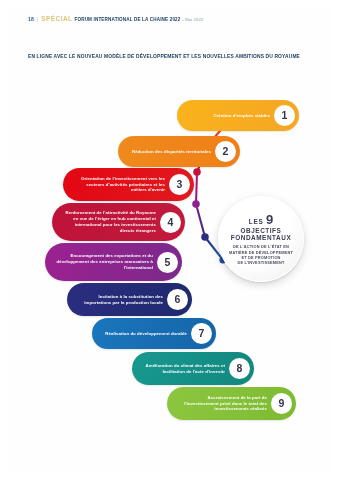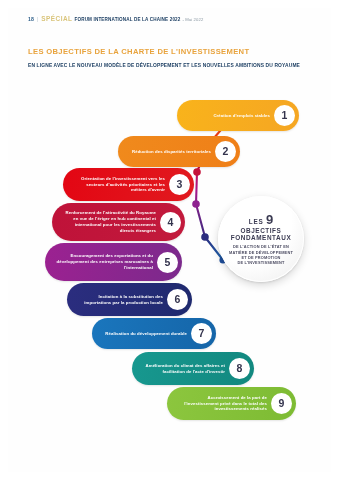--- a/index.html
+++ b/index.html
@@ -217,21 +217,20 @@
 
   <div id="runninghead">
     <span class="rh-folio">18</span>
     <span class="rh-sep">|</span>
     <span class="rh-special">SPÉCIAL</span>
     <span class="rh-title">FORUM INTERNATIONAL DE LA CHAINE 2022</span>
     <span class="rh-date">- Mai 2022</span>
   </div>
 
   <div id="title-block">
-    <h1 id="main-title">LES OBJECTIFS DE LA CHARTE DE L'INVESTISSEMENT</h1>
     <div id="sub-title">EN LIGNE AVEC LE NOUVEAU MODÈLE DE DÉVELOPPEMENT ET LES NOUVELLES AMBITIONS DU ROYAUME</div>
   </div>
 
   <div id="infographic">
 
     <svg id="connector" viewBox="0 0 339 320" preserveAspectRatio="none" aria-hidden="true">
       <defs>
         <linearGradient id="gradTop" x1="1" y1="0" x2="0" y2="1">
           <stop offset="0%" stop-color="#f9c01f"></stop>
           <stop offset="45%" stop-color="#f08a1c"></stop>

